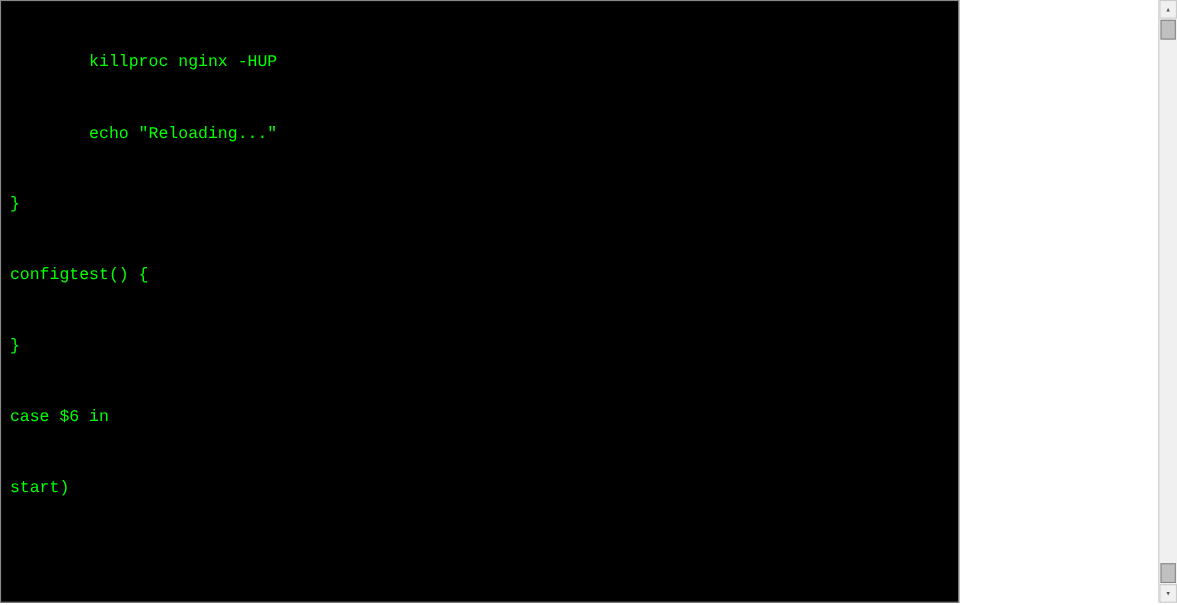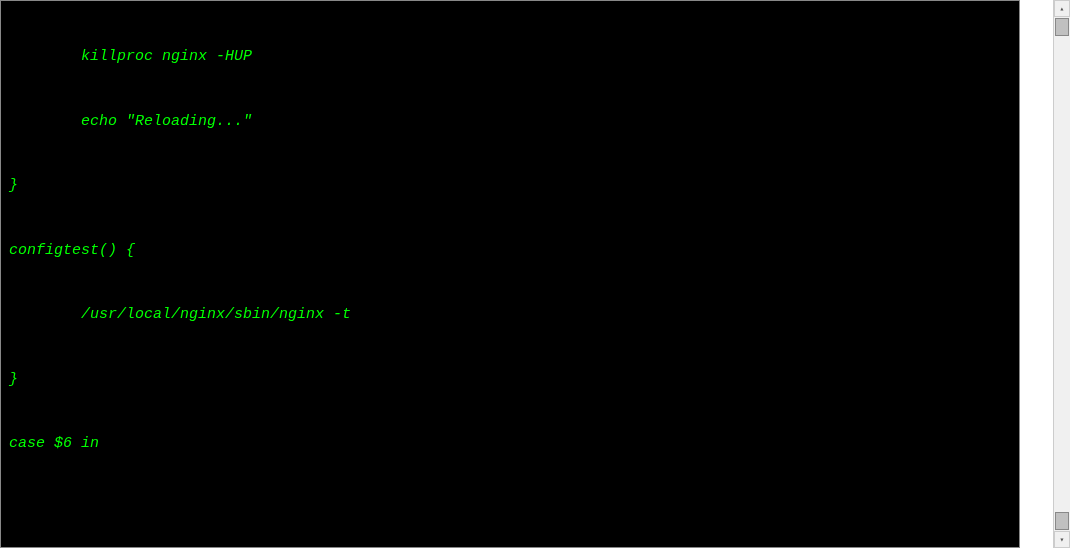--- a/index.html
+++ b/index.html
@@ -13,27 +13,26 @@
       background: #ffffff;
       font-family: "Courier New", monospace;
       font-size: 15px;
       position: relative;
       overflow: hidden;
     }
     .terminal-container {
       position: absolute;
       top: 0;
       left: 0;
-      width: 1020px;
+      width: 872px;
       height: 548px;
       background: #000000;
       border: 1px solid #888;
       padding: 2px 0 0 8px;
       overflow: hidden;
-      font-style: italic;
     }
     .terminal-content {
       color: #00ff00;
       line-height: 21.5px;
       white-space: pre;
       font-family: "Courier New", monospace;
     }
     .line {
       display: block;
       min-height: 21.5px;
@@ -93,23 +92,23 @@
   </style>
 </head>
 <body>
 
 <div class="terminal-container">
   <div class="terminal-content">
     <span class="line">        killproc nginx -HUP</span>
     <span class="line">        echo "Reloading..."</span>
     <span class="line">}</span>
     <span class="line">configtest() {</span>
-    <span class="line">        /usr/local/nginx/sbin/nginx -t</span>
     <span class="line">}</span>
     <span class="line">case $6 in</span>
+    <span class="line">start)</span>
     
     
     
     
     
     
     
     
     
     

